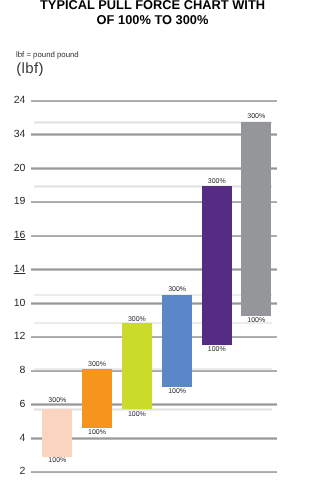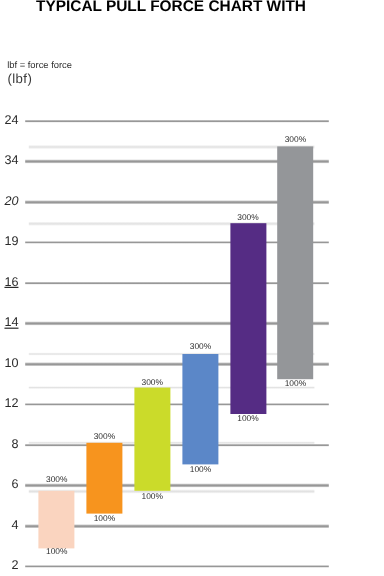--- a/index.html
+++ b/index.html
@@ -1,27 +1,27 @@
 <!DOCTYPE html>
 <html><head>
 <meta charset="utf-8">
 <style>
   html,body{margin:0;padding:0;}
   body{width:277px;height:480px;background:#ffffff;overflow:hidden;
        font-family:"Liberation Sans",sans-serif;
        -webkit-font-smoothing:antialiased;text-rendering:geometricPrecision;}
 
-  #root{position:relative;width:277px;height:480px;}
+  #root{position:relative;width:277px;height:480px;margin-left:10px;}
 
   .title{position:absolute;left:8px;top:-2.9px;width:269px;text-align:center;
          font-weight:bold;font-size:12.85px;line-height:15px;color:#000000;}
   .title .ln{display:block;}
 
   .note{position:absolute;left:6px;top:50.2px;font-size:7.8px;color:#2e2e2e;white-space:nowrap;}
-  .ylabel{position:absolute;left:6.2px;top:60.2px;font-size:11px;color:#3a3a3a;
+  .ylabel{position:absolute;left:6.2px;top:60.2px;font-size:15px;color:#3a3a3a;
           white-space:nowrap;letter-spacing:0.35px;}
 
   #plot{position:absolute;left:0;top:0;width:277px;height:452px;}
 
   .grid{position:absolute;height:2.4px;
         background:linear-gradient(to bottom,
           rgba(150,150,150,0.35),
           rgba(150,150,150,1.00) 42%,
           rgba(150,150,150,0.98) 68%,
           rgba(150,150,150,0.28));}
@@ -39,39 +39,40 @@
   .blabel{position:absolute;width:40px;font-size:7px;line-height:7px;color:#2b2b2b;
           text-align:center;white-space:nowrap;}
 </style>
 </head>
 <body>
 
 <div id="root">
 
   <div class="title">
     <span class="ln">TYPICAL PULL FORCE CHART WITH</span>
+    <span class="ln">OF 100% TO 300%</span>
   </div>
 
-  <div class="note">lbf = force force</div>
+  <div class="note">lbf = pound pound</div>
 
   <div class="ylabel">(lbf)</div>
 
   <div id="plot">
       <div class="gridminor" style="left: 24px; width: 238px; top: 408.337px;"></div>
       <div class="gridminor" style="left: 24px; width: 238px; top: 367.821px;"></div>
       <div class="gridminor" style="left: 24px; width: 238px; top: 322.24px;"></div>
       <div class="gridminor" style="left: 24px; width: 238px; top: 293.541px;"></div>
       <div class="gridminor" style="left: 24px; width: 238px; top: 185.497px;"></div>
       <div class="gridminor" style="left: 24px; width: 238px; top: 121.346px;"></div>
       <div class="grid" style="left: 21px; width: 252.6px; top: 99.6px;"></div>
       <div class="ytick" style="top: 95px;">24</div>
       <div class="grid" style="left: 21px; width: 252.6px; top: 133.364px;"></div>
       <div class="ytick" style="top: 128.764px;">34</div>
       <div class="grid" style="left: 21px; width: 252.6px; top: 167.127px;"></div>
-      <div class="ytick" style="top: 162.527px; font-style: italic;">20</div>
+      <div class="ytick" style="top: 162.527px;">20</div>
       <div class="grid" style="left: 21px; width: 252.6px; top: 200.891px;"></div>
       <div class="ytick" style="top: 196.291px;">19</div>
       <div class="grid" style="left: 21px; width: 252.6px; top: 234.655px;"></div>
       <div class="ytick" style="top: 230.055px; text-decoration: underline;">16</div>
       <div class="grid" style="left: 21px; width: 252.6px; top: 268.418px;"></div>
       <div class="ytick" style="top: 263.818px; text-decoration: underline;">14</div>
       <div class="grid" style="left: 21px; width: 252.6px; top: 302.182px;"></div>
       <div class="ytick" style="top: 297.582px;">10</div>
       <div class="grid" style="left: 21px; width: 252.6px; top: 335.945px;"></div>
       <div class="ytick" style="top: 331.345px;">12</div>

